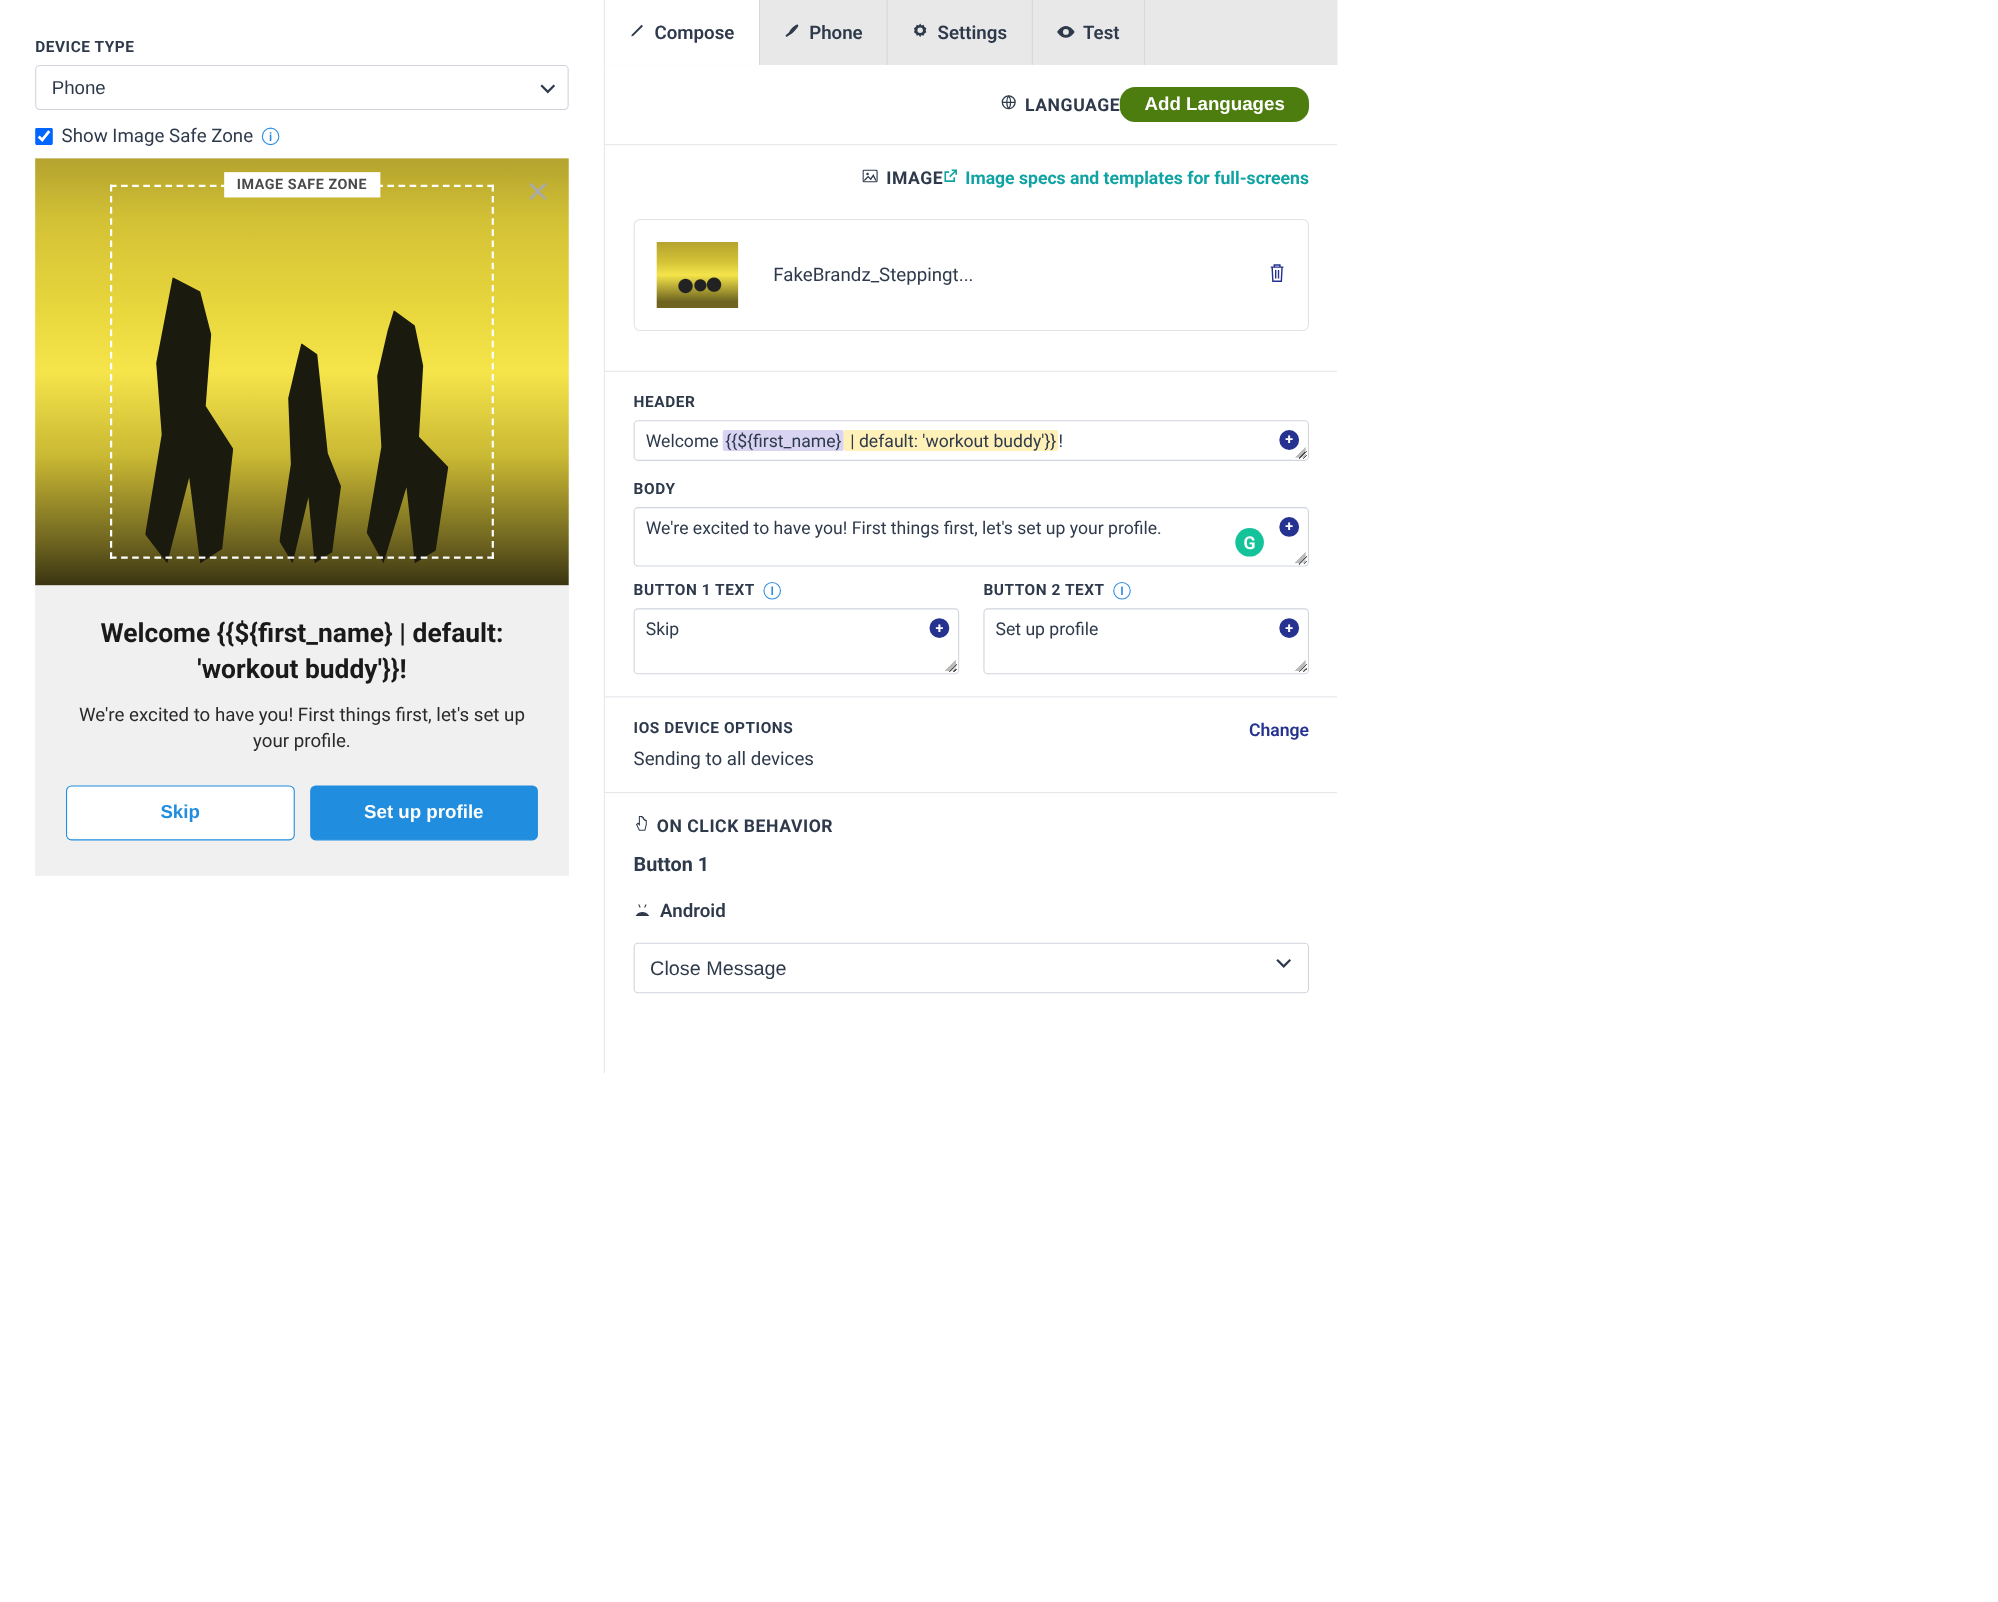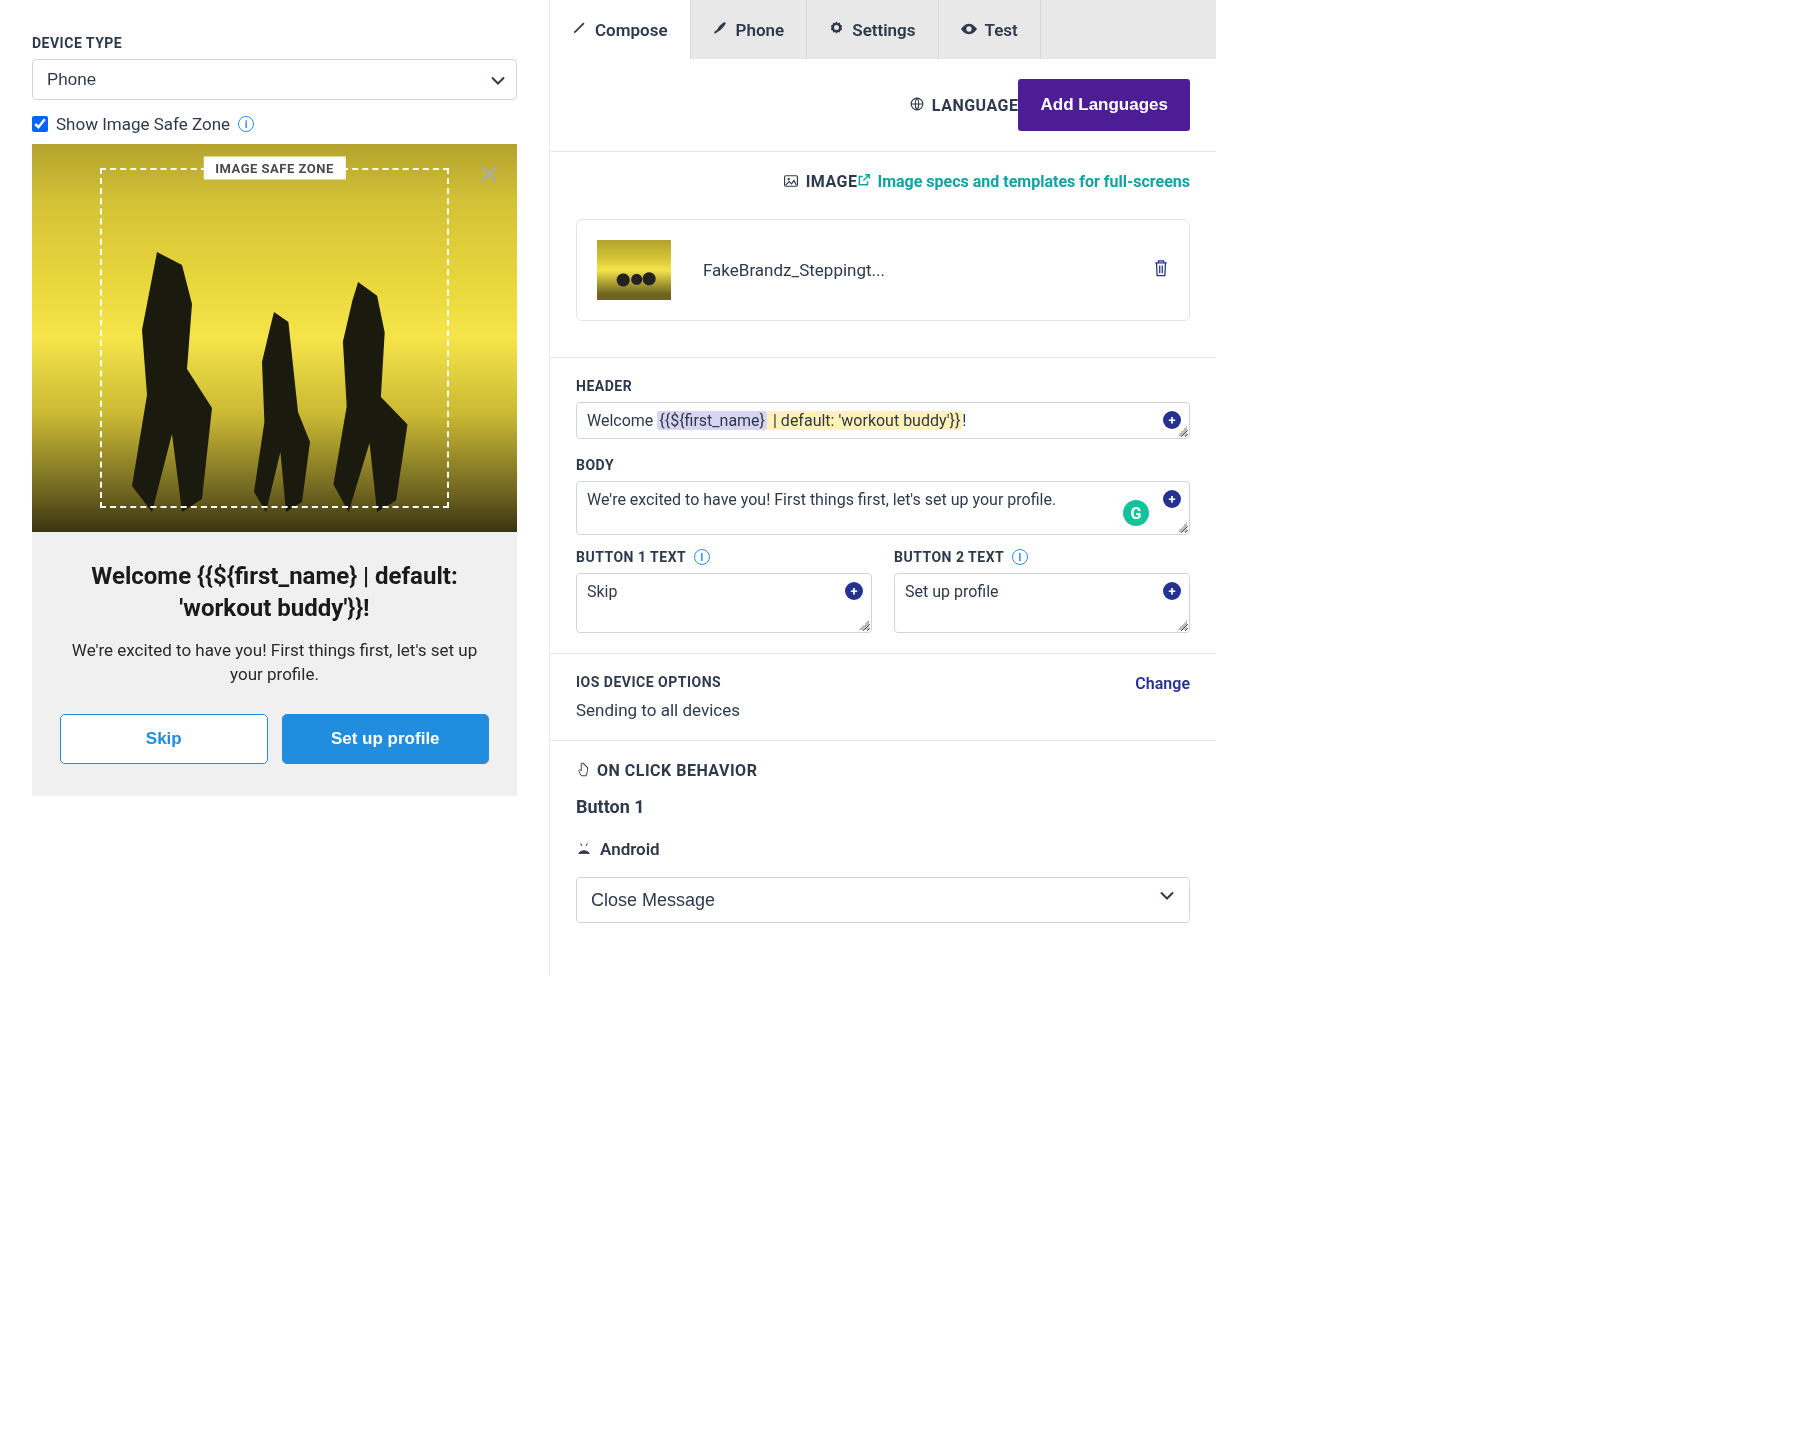--- a/index.html
+++ b/index.html
@@ -208,25 +208,25 @@
   align-items: center;
   gap: 8px;
   font-size: 16px;
   font-weight: 700;
   text-transform: uppercase;
   letter-spacing: 0.5px;
   color: #2e3a4b;
 }
 .section-title .ico { font-size: 14px; }
 .btn-primary {
-  background: #4c1d95;
+  background: #4d7c0f;
   color: #fff;
   border: none;
-  border-radius: 3px;
-  padding: 16px 22px;
+  border-radius: 14px;
+  padding: 6px 22px;
   font-size: 17px;
   font-weight: 600;
   cursor: pointer;
 }
 .link-teal {
   color: #0fa3a3;
   font-weight: 700;
   font-size: 16px;
   text-decoration: none;
   display: inline-flex;

